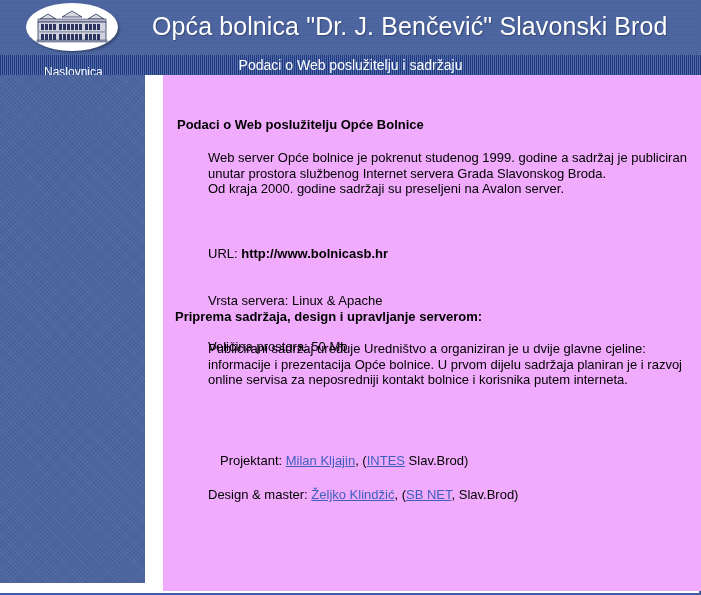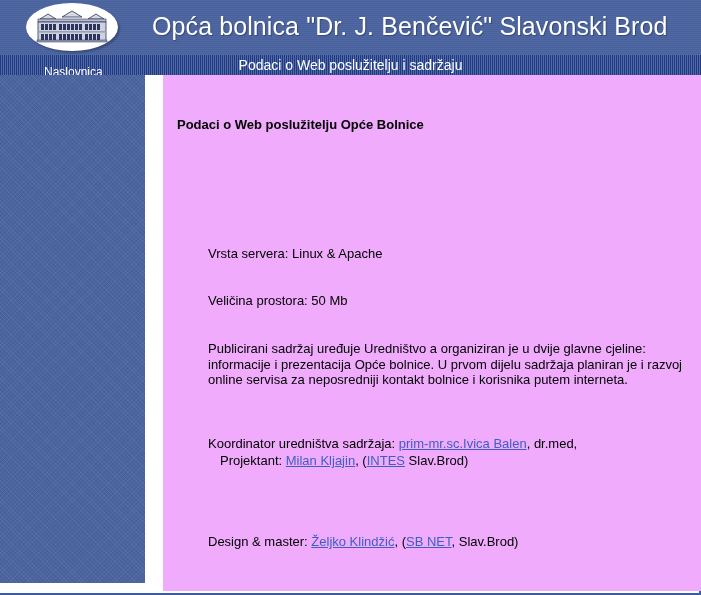--- a/index.html
+++ b/index.html
@@ -135,21 +135,21 @@
     font-size: 13px;
     color: #000000;
     line-height: 15.5px;
     white-space: pre;
   }
   #intro-para { left: 45px; top: 75px; }
   #server-specs { left: 45px; top: 140px; }
   #content-para { left: 45px; top: 266px; }
   #coordinator-block { left: 45px; top: 330px; }
   #projektant-line { left: 45px; top: 378px; margin-left: 12px; }
-  #design-line { left: 45px; top: 412px; margin-top: 47px; }
+  #design-line { left: 45px; top: 412px; }
 
   .bold { font-weight: bold; }
 
   a.wlink, .wlink {
     color: #3f5fbf;
     text-decoration: underline;
     cursor: pointer;
   }
 </style>
 </head>
@@ -217,33 +217,37 @@
     <span class="nav-center">Podaci o Web poslužitelju i sadržaju</span>
     <span class="nav-home">Naslovnica</span>
   </div>
 
   <div class="sidebar"></div>
 
   <div class="content">
 
     <div class="sec-head" id="heading-server">Podaci o Web poslužitelju Opće Bolnice</div>
 
+    <div class="body-text" id="intro-para">Web server Opće bolnice je pokrenut studenog 1999. godine a sadržaj je publiciran
+unutar prostora službenog Internet servera Grada Slavonskog Broda.
+Od kraja 2000. godine sadržaji su preseljeni na Avalon server.</div>
 
     <div class="body-text" id="server-specs">
+      <div><span>URL: </span><span class="bold">http://www.bolnicasb.hr</span></div>
       <div>Vrsta servera: Linux &amp; Apache</div>
       <div>Veličina prostora: 50 Mb</div>
     </div>
 
+    <div class="sec-head" id="heading-content">Priprema sadržaja, design i upravljanje serverom:</div>
 
     <div class="body-text" id="content-para">Publicirani sadržaj uređuje Uredništvo a organiziran je u dvije glavne cjeline:
 informacije i prezentacija Opće bolnice. U prvom dijelu sadržaja planiran je i razvoj
 online servisa za neposredniji kontakt bolnice i korisnika putem interneta.</div>
 
     <div class="body-text" id="coordinator-block">
-      <div><span>Koordinator uredništva sadržaja: </span><span class="wlink">prim-mr.sc.Ivica Balen</span><span>, dr.med,</span></div>
     </div>
 
     <div class="body-text" id="projektant-line"><span>Projektant: </span><span class="wlink">Milan Kljajin</span><span>, (</span><span class="wlink">INTES</span><span> Slav.Brod)</span></div>
 
     <div class="body-text" id="design-line"><span>Design &amp; master: </span><span class="wlink">Željko Klindžić</span><span>, (</span><span class="wlink">SB NET</span><span>, Slav.Brod)</span></div>
 
   </div>
 </div>
 
 </body></html>

